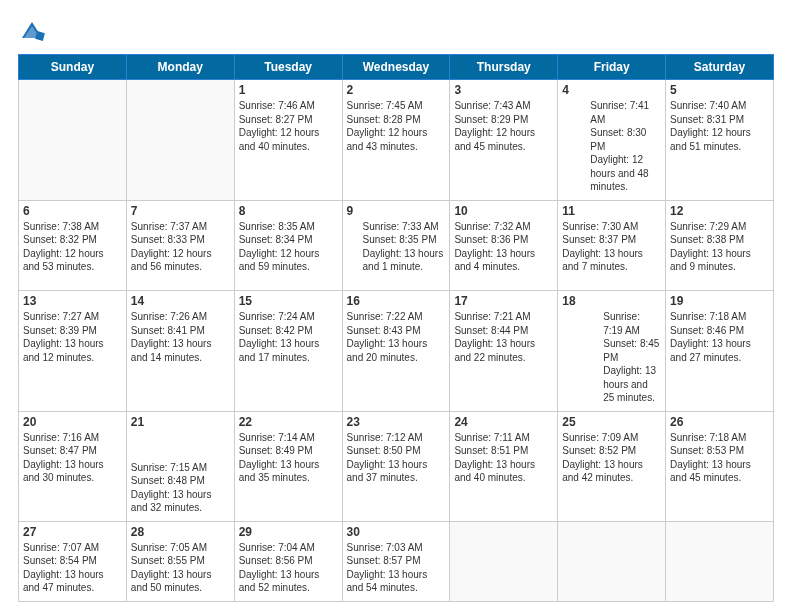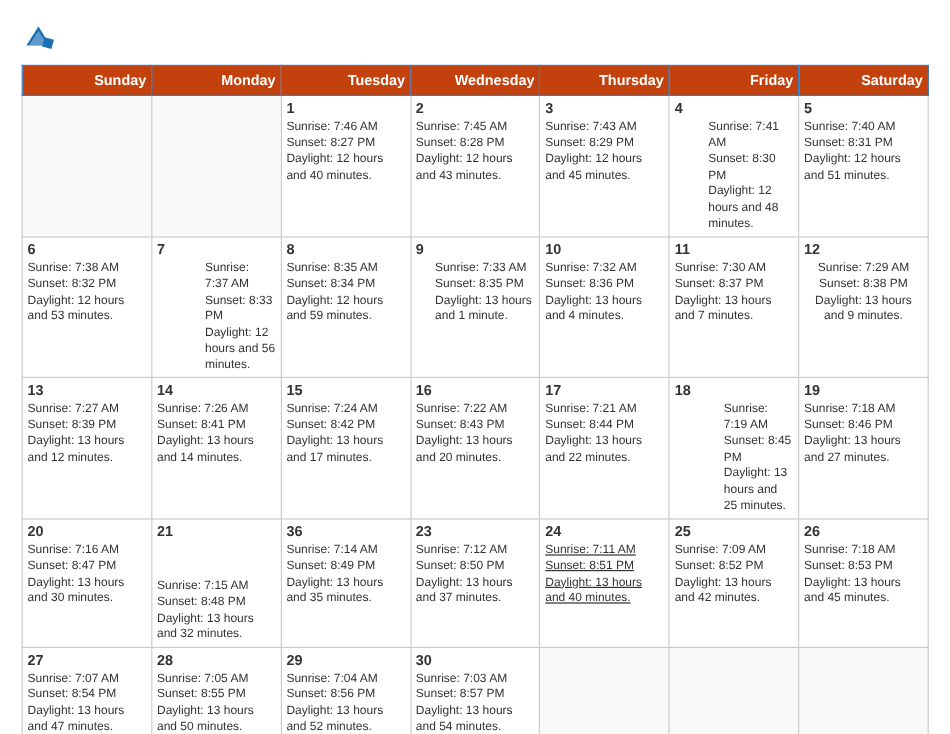--- a/index.html
+++ b/index.html
@@ -60,26 +60,26 @@
       color: #555;
     }
     .calendar {
       flex: 1;
       border: 1px solid #ccc;
       border-collapse: collapse;
       width: 100%;
       table-layout: fixed;
     }
     .calendar th {
-      background: #c2410c;
+      background: #0369a1;
       color: #fff;
       font-size: 12px;
       font-weight: bold;
       padding: 5px 4px;
-      text-align: right;
+      text-align: center;
       border: 1px solid #2b7fd4;
     }
     .calendar td {
       border: 1px solid #ccc;
       vertical-align: top;
       padding: 3px 4px;
       font-size: 10.5px;
       color: #333;
       height: 88px;
     }
@@ -172,21 +172,21 @@
         </tr>
         <tr>
           <td>
             <span class="day-num">6</span>
             <div class="cell-text" style="white-space: pre-line;">Sunrise: 7:38 AM
 Sunset: 8:32 PM
 Daylight: 12 hours and 53 minutes.</div>
           </td>
           <td>
             <span class="day-num">7</span>
-            <div class="cell-text" style="white-space: pre-line; margin-left: 40px;">Sunrise: 7:37 AM
+            <div class="cell-text" style="white-space: pre-line;">Sunrise: 7:37 AM
 Sunset: 8:33 PM
 Daylight: 12 hours and 56 minutes.</div>
           </td>
           <td>
             <span class="day-num">8</span>
             <div class="cell-text" style="white-space: pre-line;">Sunrise: 8:35 AM
 Sunset: 8:34 PM
 Daylight: 12 hours and 59 minutes.</div>
           </td>
           <td>
@@ -202,21 +202,21 @@
 Daylight: 13 hours and 4 minutes.</div>
           </td>
           <td>
             <span class="day-num">11</span>
             <div class="cell-text" style="white-space: pre-line;">Sunrise: 7:30 AM
 Sunset: 8:37 PM
 Daylight: 13 hours and 7 minutes.</div>
           </td>
           <td>
             <span class="day-num">12</span>
-            <div class="cell-text" style="white-space: pre-line; text-align: center;">Sunrise: 7:29 AM
+            <div class="cell-text" style="white-space: pre-line;">Sunrise: 7:29 AM
 Sunset: 8:38 PM
 Daylight: 13 hours and 9 minutes.</div>
           </td>
         </tr>
         <tr>
           <td>
             <span class="day-num">13</span>
             <div class="cell-text" style="white-space: pre-line;">Sunrise: 7:27 AM
 Sunset: 8:39 PM
 Daylight: 13 hours and 12 minutes.</div>
@@ -265,34 +265,34 @@
 Sunset: 8:47 PM
 Daylight: 13 hours and 30 minutes.</div>
           </td>
           <td>
             <span class="day-num">21</span>
             <div class="cell-text" style="white-space: pre-line; margin-top: 32px;">Sunrise: 7:15 AM
 Sunset: 8:48 PM
 Daylight: 13 hours and 32 minutes.</div>
           </td>
           <td>
-            <span class="day-num">36</span>
+            <span class="day-num">22</span>
             <div class="cell-text" style="white-space: pre-line;">Sunrise: 7:14 AM
 Sunset: 8:49 PM
 Daylight: 13 hours and 35 minutes.</div>
           </td>
           <td>
             <span class="day-num">23</span>
             <div class="cell-text" style="white-space: pre-line;">Sunrise: 7:12 AM
 Sunset: 8:50 PM
 Daylight: 13 hours and 37 minutes.</div>
           </td>
           <td>
             <span class="day-num">24</span>
-            <div class="cell-text" style="white-space: pre-line; text-decoration: underline;">Sunrise: 7:11 AM
+            <div class="cell-text" style="white-space: pre-line;">Sunrise: 7:11 AM
 Sunset: 8:51 PM
 Daylight: 13 hours and 40 minutes.</div>
           </td>
           <td>
             <span class="day-num">25</span>
             <div class="cell-text" style="white-space: pre-line;">Sunrise: 7:09 AM
 Sunset: 8:52 PM
 Daylight: 13 hours and 42 minutes.</div>
           </td>
           <td>

